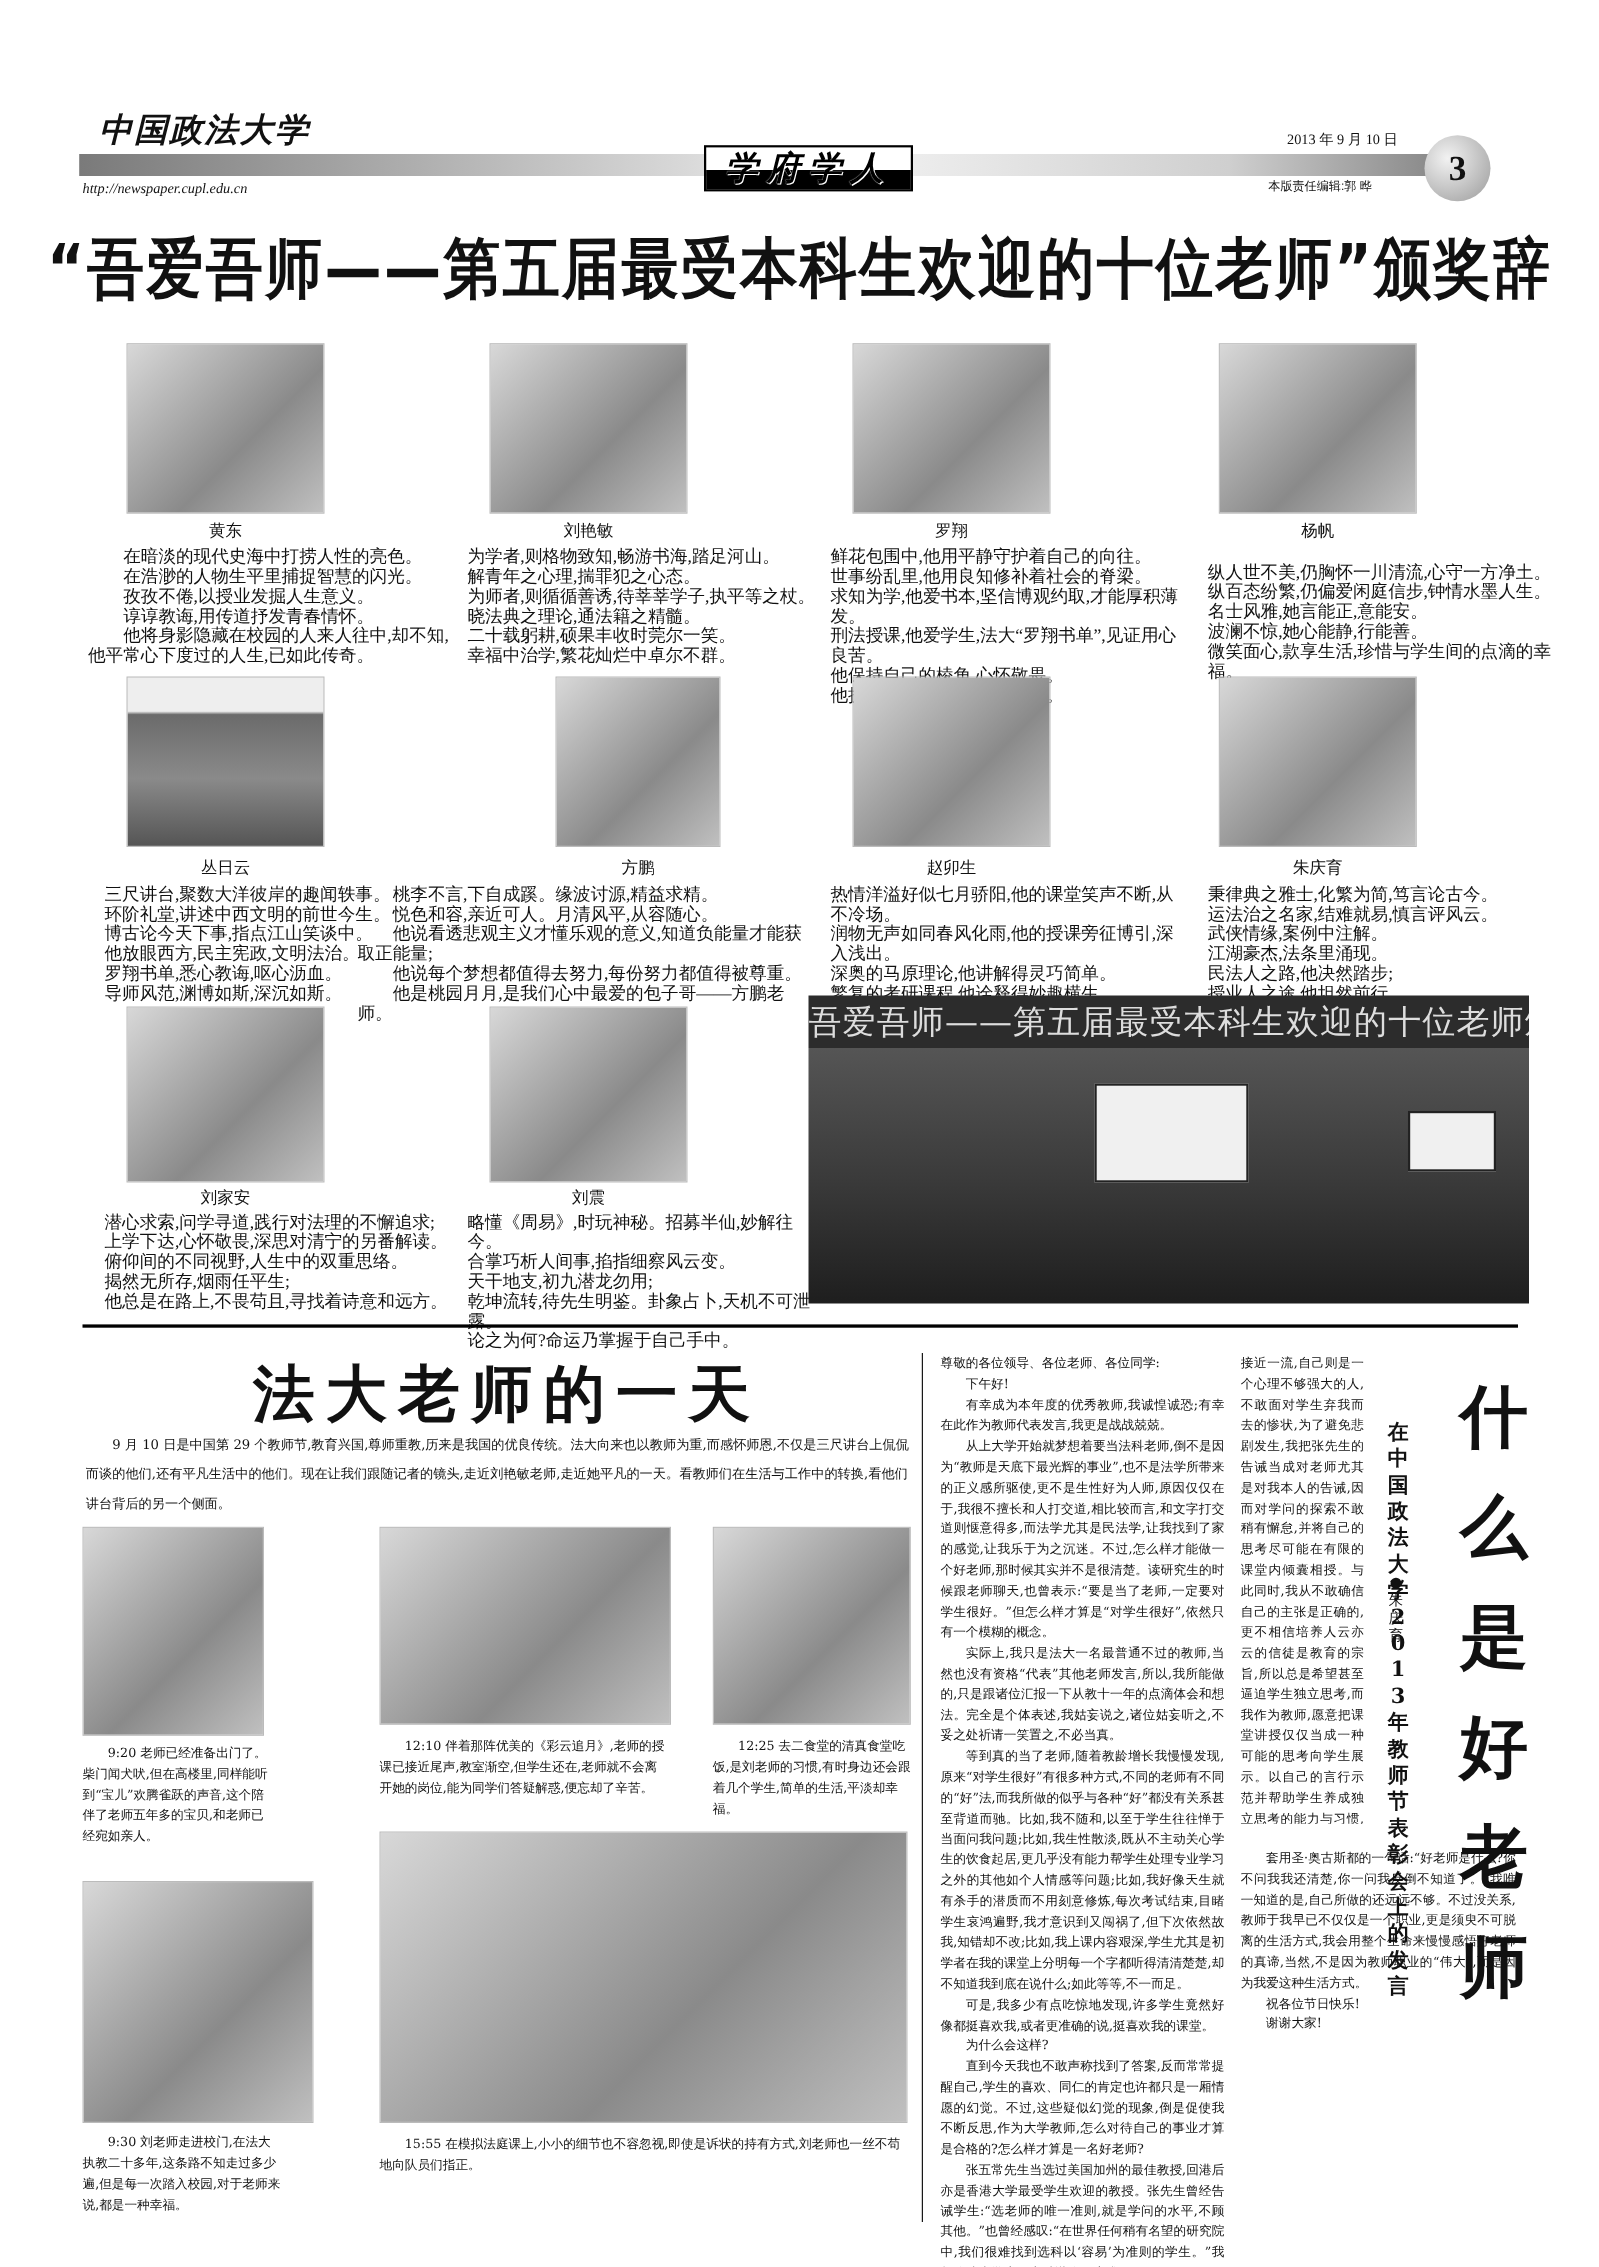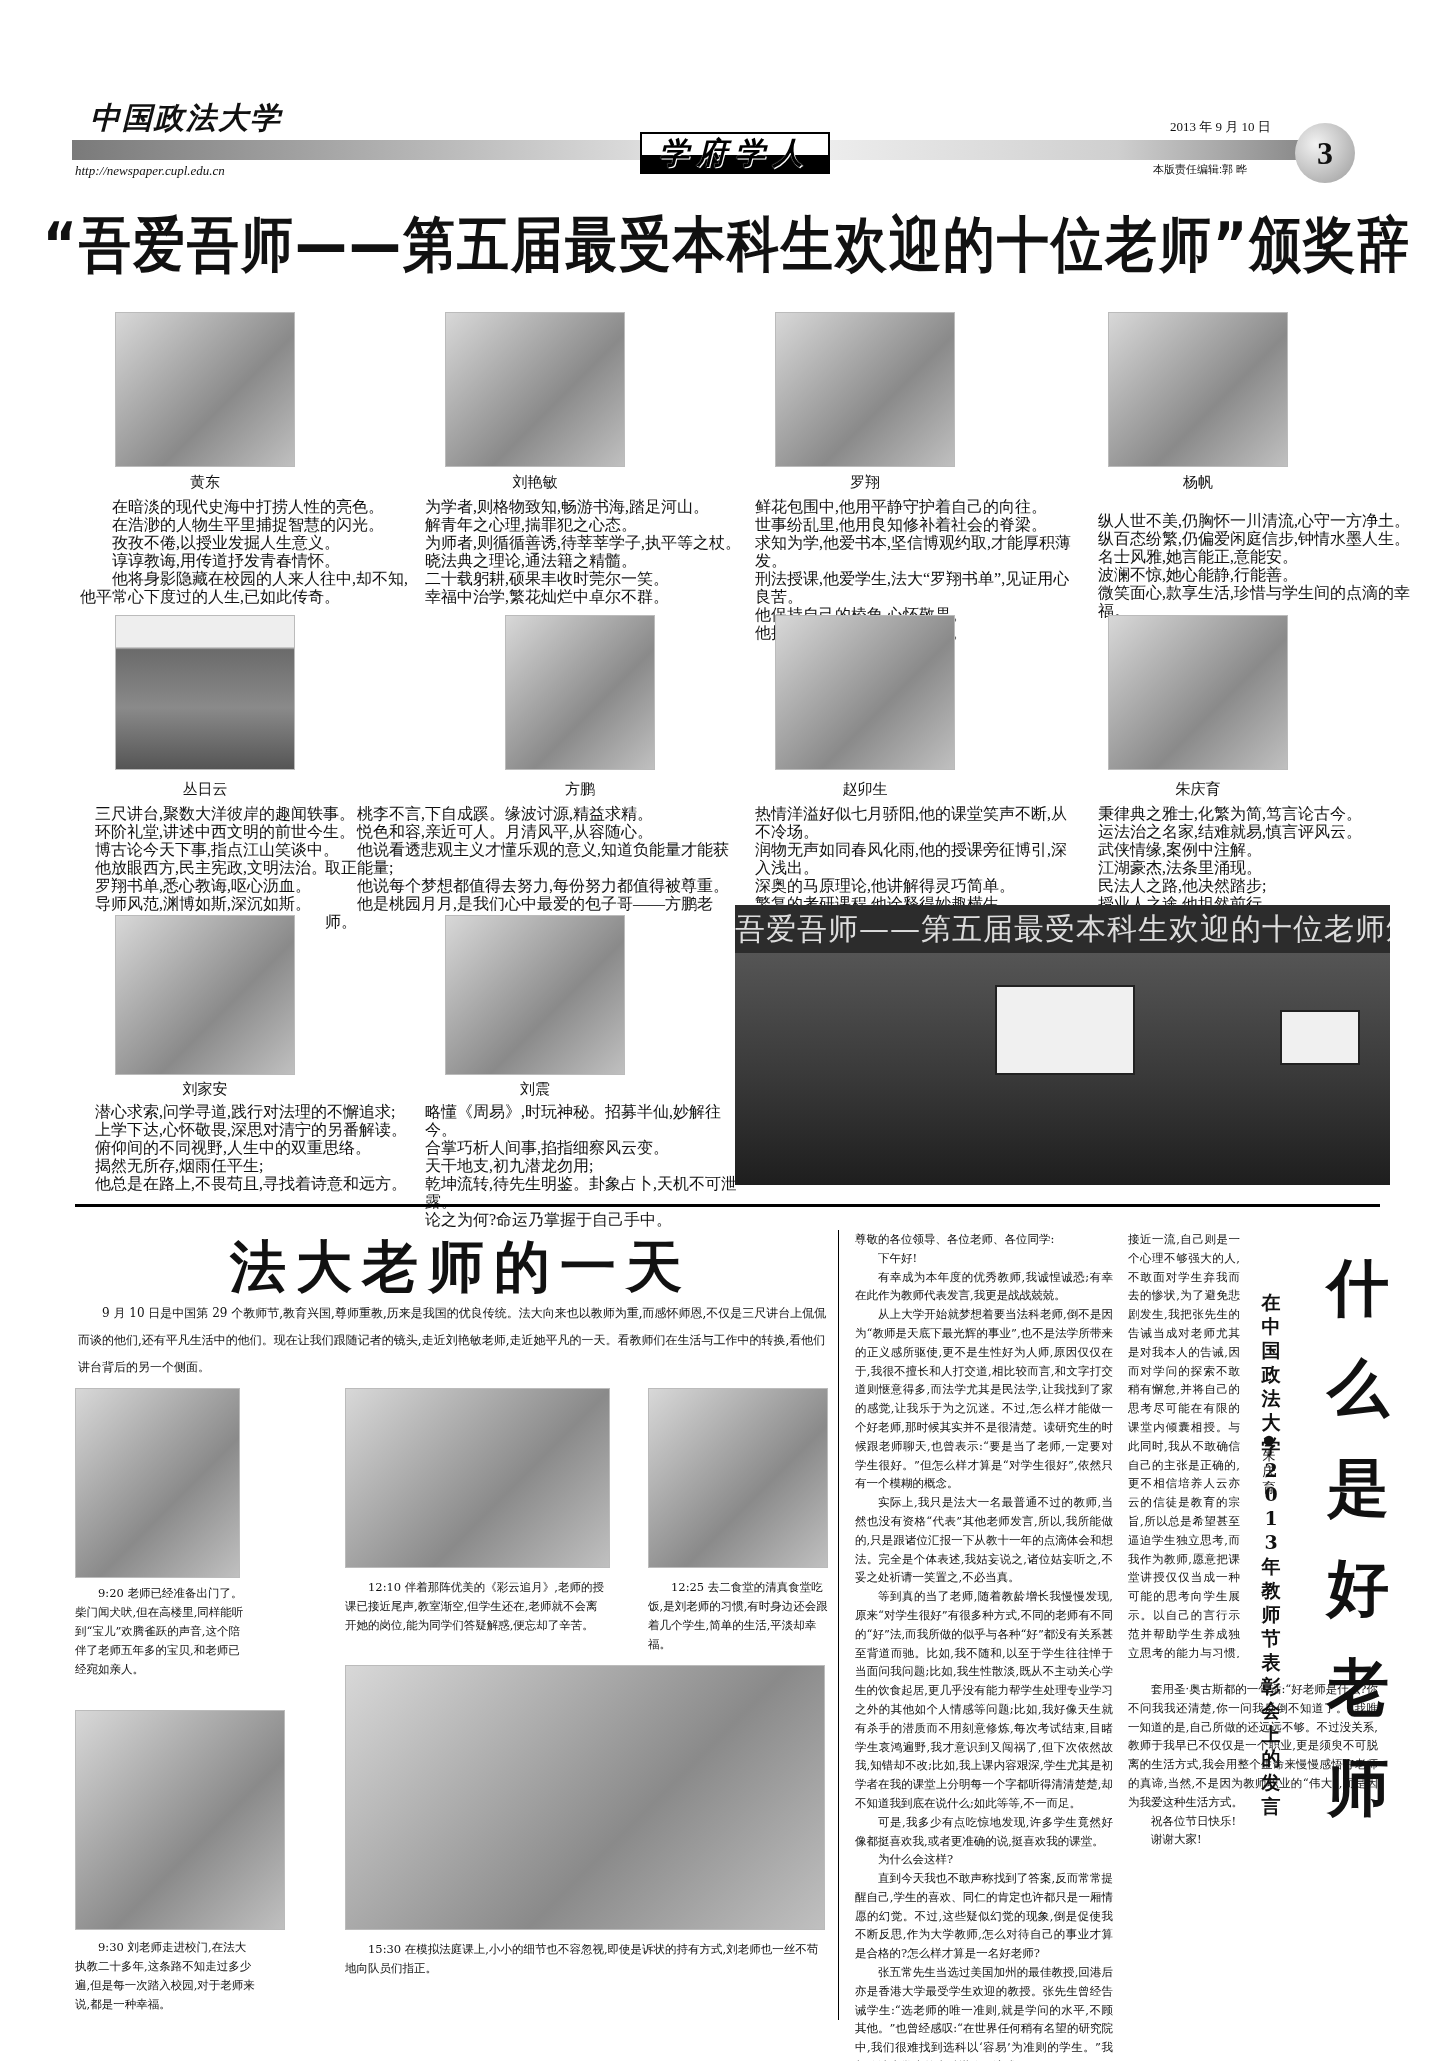--- a/index.html
+++ b/index.html
@@ -168,21 +168,21 @@
 <div class="abs photo" style="left:345px;top:1388px;width:265px;height:180px;"></div>
 <div class="abs caption ind" style="left:345px;top:1578px;width:260px;">12:10 伴着那阵优美的《彩云追月》,老师的授课已接近尾声,教室渐空,但学生还在,老师就不会离开她的岗位,能为同学们答疑解惑,便忘却了辛苦。</div>
 
 <div class="abs photo" style="left:648px;top:1388px;width:180px;height:180px;"></div>
 <div class="abs caption ind" style="left:648px;top:1578px;width:185px;">12:25 去二食堂的清真食堂吃饭,是刘老师的习惯,有时身边还会跟着几个学生,简单的生活,平淡却幸福。</div>
 
 <div class="abs photo" style="left:75px;top:1710px;width:210px;height:220px;"></div>
 <div class="abs caption ind" style="left:75px;top:1938px;width:180px;">9:30 刘老师走进校门,在法大执教二十多年,这条路不知走过多少遍,但是每一次踏入校园,对于老师来说,都是一种幸福。</div>
 
 <div class="abs photo" style="left:345px;top:1665px;width:480px;height:265px;"></div>
-<div class="abs caption ind" style="left:345px;top:1940px;width:480px;">15:30 在模拟法庭课上,小小的细节也不容忽视,即使是诉状的持有方式,刘老师也一丝不苟地向队员们指正。</div>
+<div class="abs caption ind" style="left:345px;top:1940px;width:480px;">15:55 在模拟法庭课上,小小的细节也不容忽视,即使是诉状的持有方式,刘老师也一丝不苟地向队员们指正。</div>
 
 <div class="abs speech" style="left:855px;top:1230px;width:258px;">
   <p>尊敬的各位领导、各位老师、各位同学:</p>
   <p class="ind">下午好!</p>
   <p class="ind">有幸成为本年度的优秀教师,我诚惶诚恐;有幸在此作为教师代表发言,我更是战战兢兢。</p>
   <p class="ind">从上大学开始就梦想着要当法科老师,倒不是因为“教师是天底下最光辉的事业”,也不是法学所带来的正义感所驱使,更不是生性好为人师,原因仅仅在于,我很不擅长和人打交道,相比较而言,和文字打交道则惬意得多,而法学尤其是民法学,让我找到了家的感觉,让我乐于为之沉迷。不过,怎么样才能做一个好老师,那时候其实并不是很清楚。读研究生的时候跟老师聊天,也曾表示:“要是当了老师,一定要对学生很好。”但怎么样才算是“对学生很好”,依然只有一个模糊的概念。</p>
   <p class="ind">实际上,我只是法大一名最普通不过的教师,当然也没有资格“代表”其他老师发言,所以,我所能做的,只是跟诸位汇报一下从教十一年的点滴体会和想法。完全是个体表述,我姑妄说之,诸位姑妄听之,不妥之处祈请一笑置之,不必当真。</p>
   <p class="ind">等到真的当了老师,随着教龄增长我慢慢发现,原来“对学生很好”有很多种方式,不同的老师有不同的“好”法,而我所做的似乎与各种“好”都没有关系甚至背道而驰。比如,我不随和,以至于学生往往惮于当面问我问题;比如,我生性散淡,既从不主动关心学生的饮食起居,更几乎没有能力帮学生处理专业学习之外的其他如个人情感等问题;比如,我好像天生就有杀手的潜质而不用刻意修炼,每次考试结束,目睹学生哀鸿遍野,我才意识到又闯祸了,但下次依然故我,知错却不改;比如,我上课内容艰深,学生尤其是初学者在我的课堂上分明每一个字都听得清清楚楚,却不知道我到底在说什么;如此等等,不一而足。</p>
   <p class="ind">可是,我多少有点吃惊地发现,许多学生竟然好像都挺喜欢我,或者更准确的说,挺喜欢我的课堂。</p>
   <p class="ind">为什么会这样?</p>

